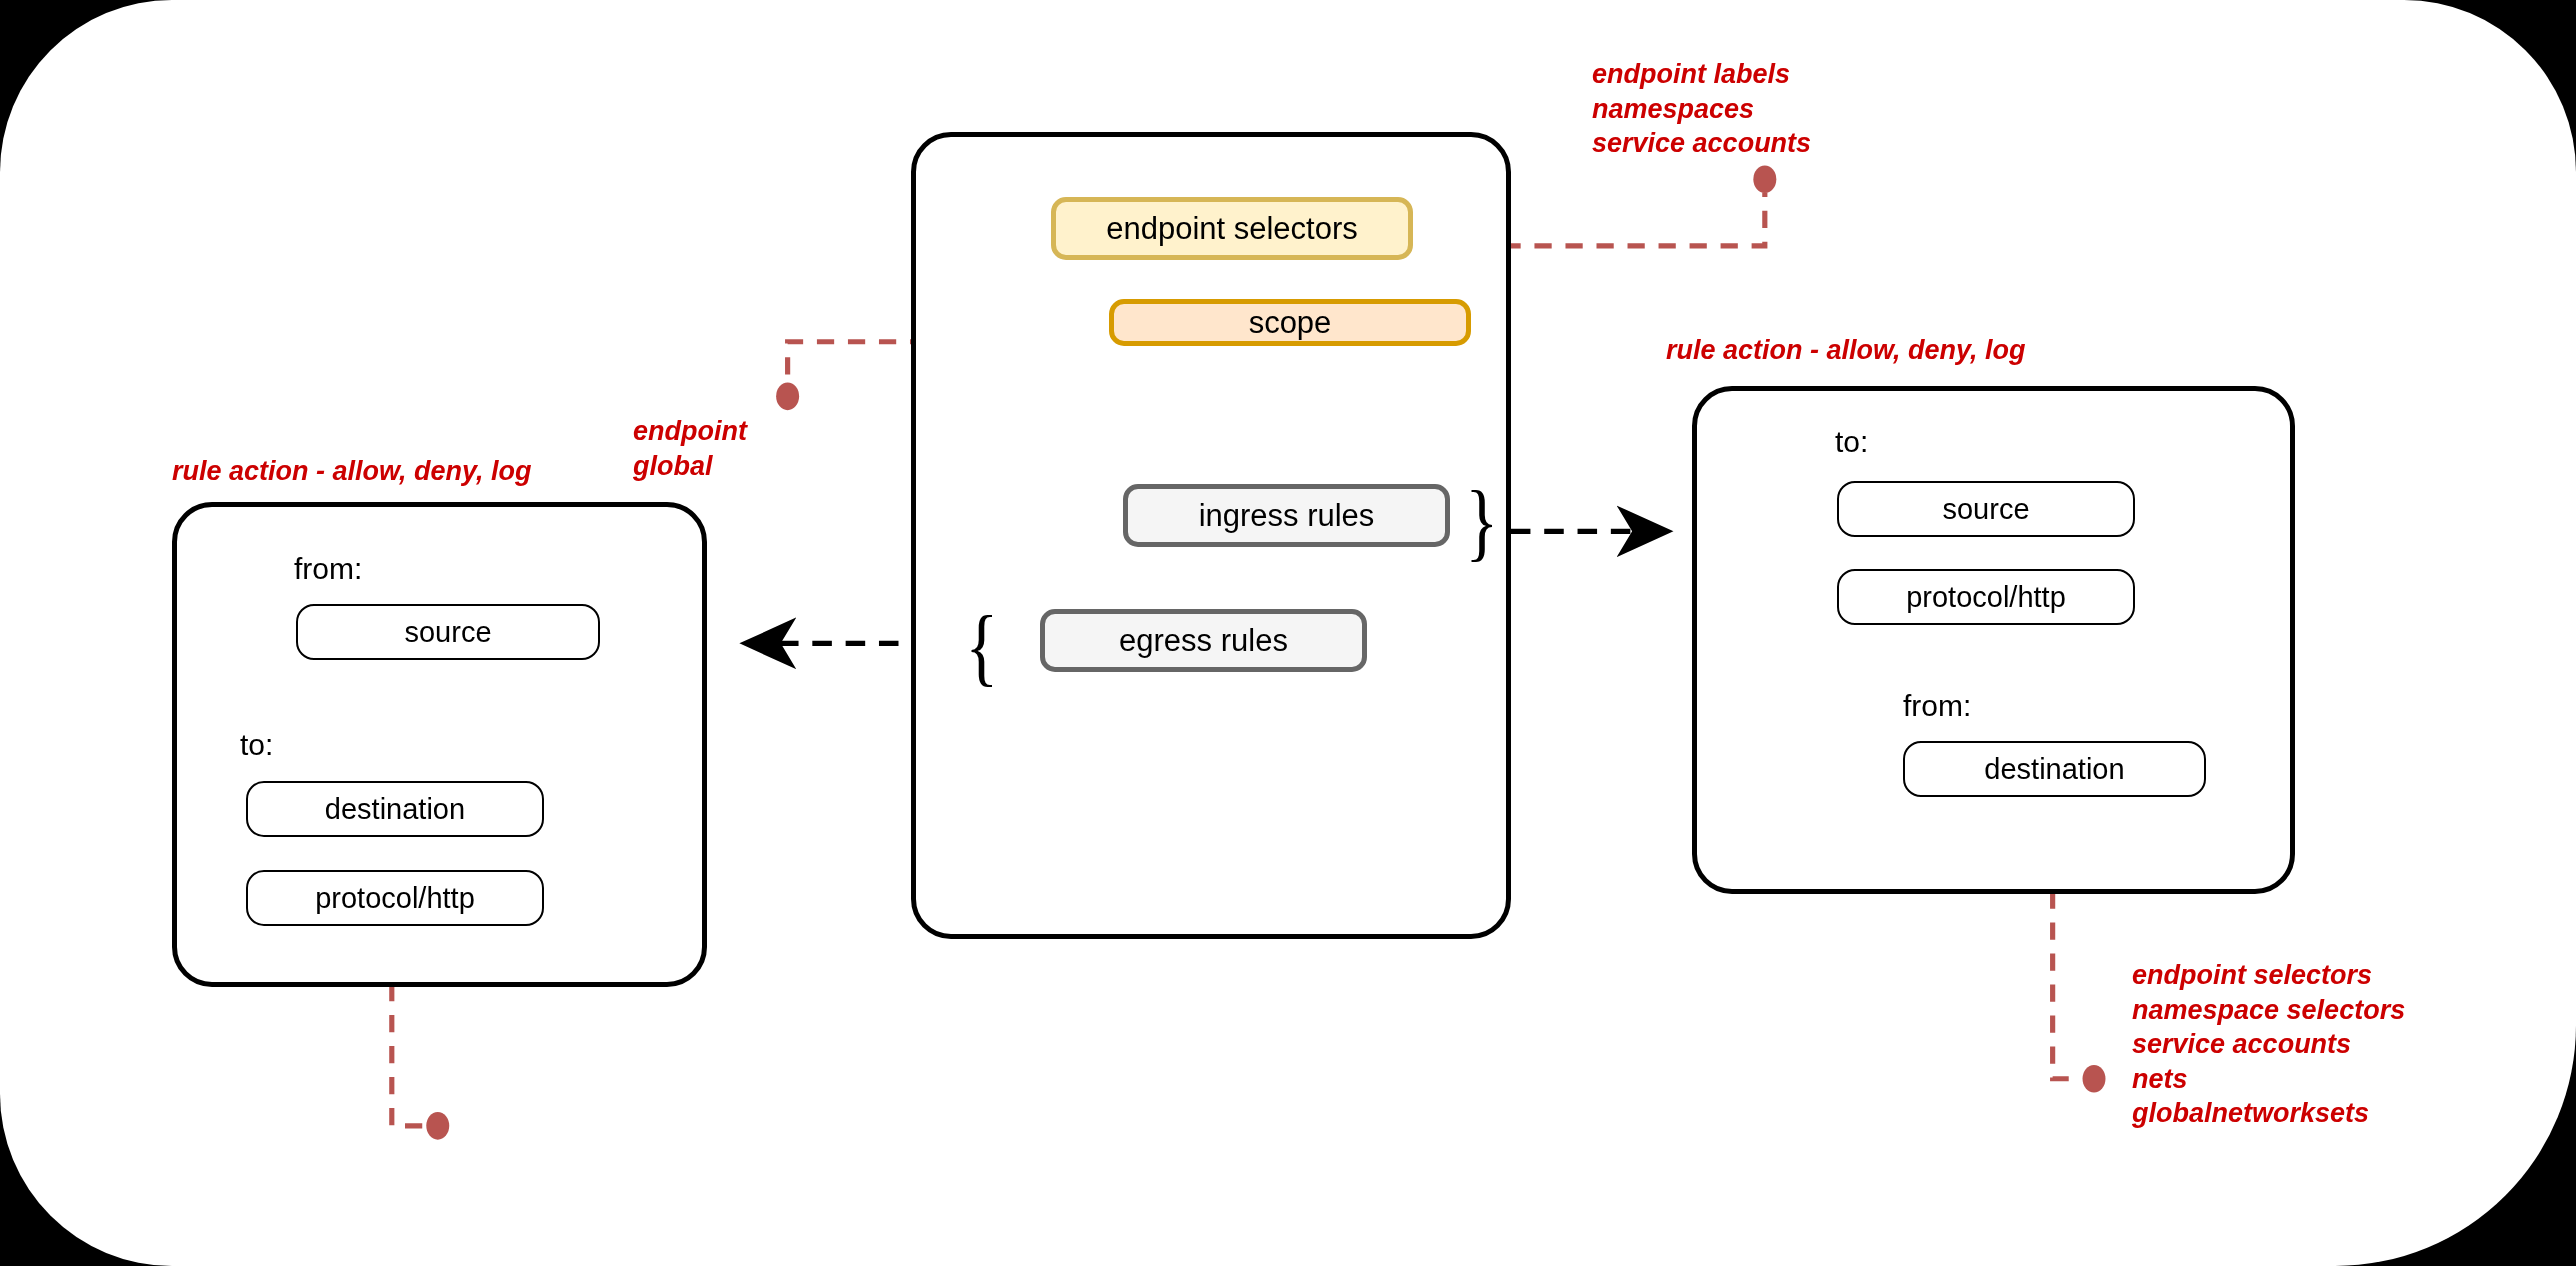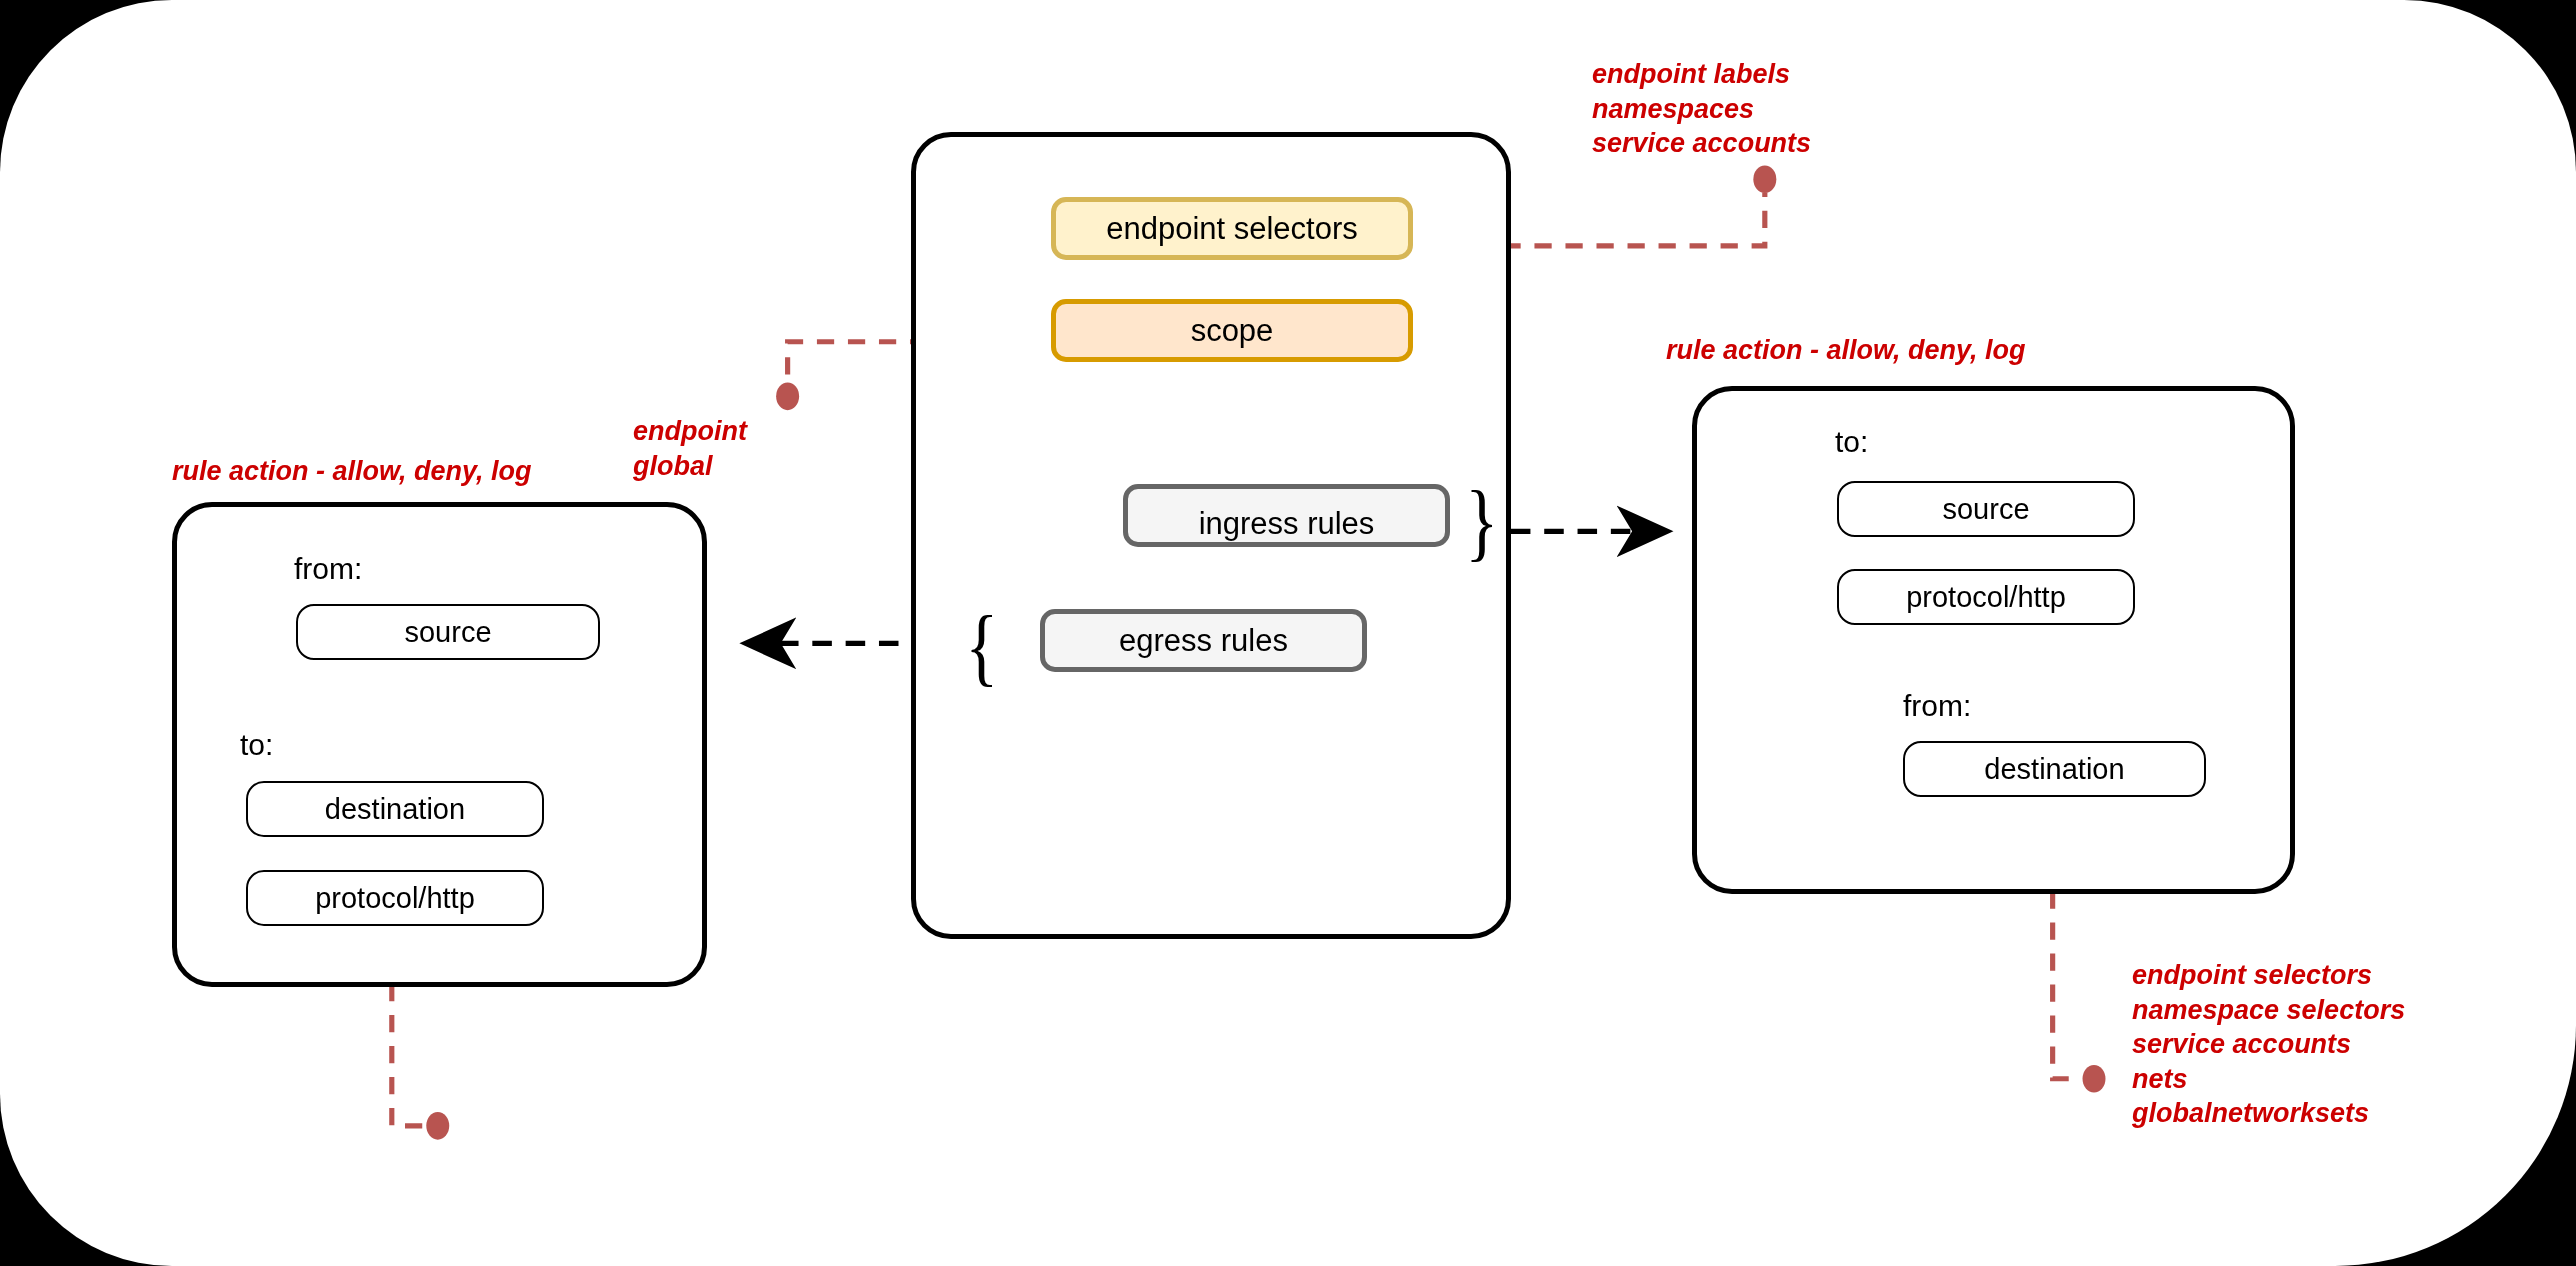--- a/index.html
+++ b/index.html
@@ -157,25 +157,25 @@
       <ellipse cx="3645" cy="1878" rx="20" ry="24" fill="#b85450"></ellipse>
     </g>
   </svg>
 
   <div class="panel" id="panel-policy"></div>
 
   <div class="box yellow" style="left:1051px; top:197px; width:362px; height:63px;">
     <span>endpoint selectors</span>
   </div>
 
-  <div class="box orange" style="left:1051px; top:299px; width:362px; height:63px;">
+  <div class="box orange" style="left:1109px; top:299px; width:362px; height:47px;">
     <span>scope</span>
   </div>
 
-  <div class="box grey" style="left:1123px; top:484px; width:327px; height:63px;align-items:flex-end;">
+  <div class="box grey" style="left:1123px; top:484px; width:327px; height:63px;">
     <span>ingress rules</span>
   </div>
   <span class="brace" style="left:1461px; top:478px;">}</span>
 
   <div class="box grey" style="left:1008px; top:609px; width:327px; height:63px;margin-left:32px;">
     <span>egress rules</span>
   </div>
   <span class="brace" style="left:961px; top:603px;">{</span>
 
   <div class="annot center" style="left:172px; top:454px; width:391px;">

